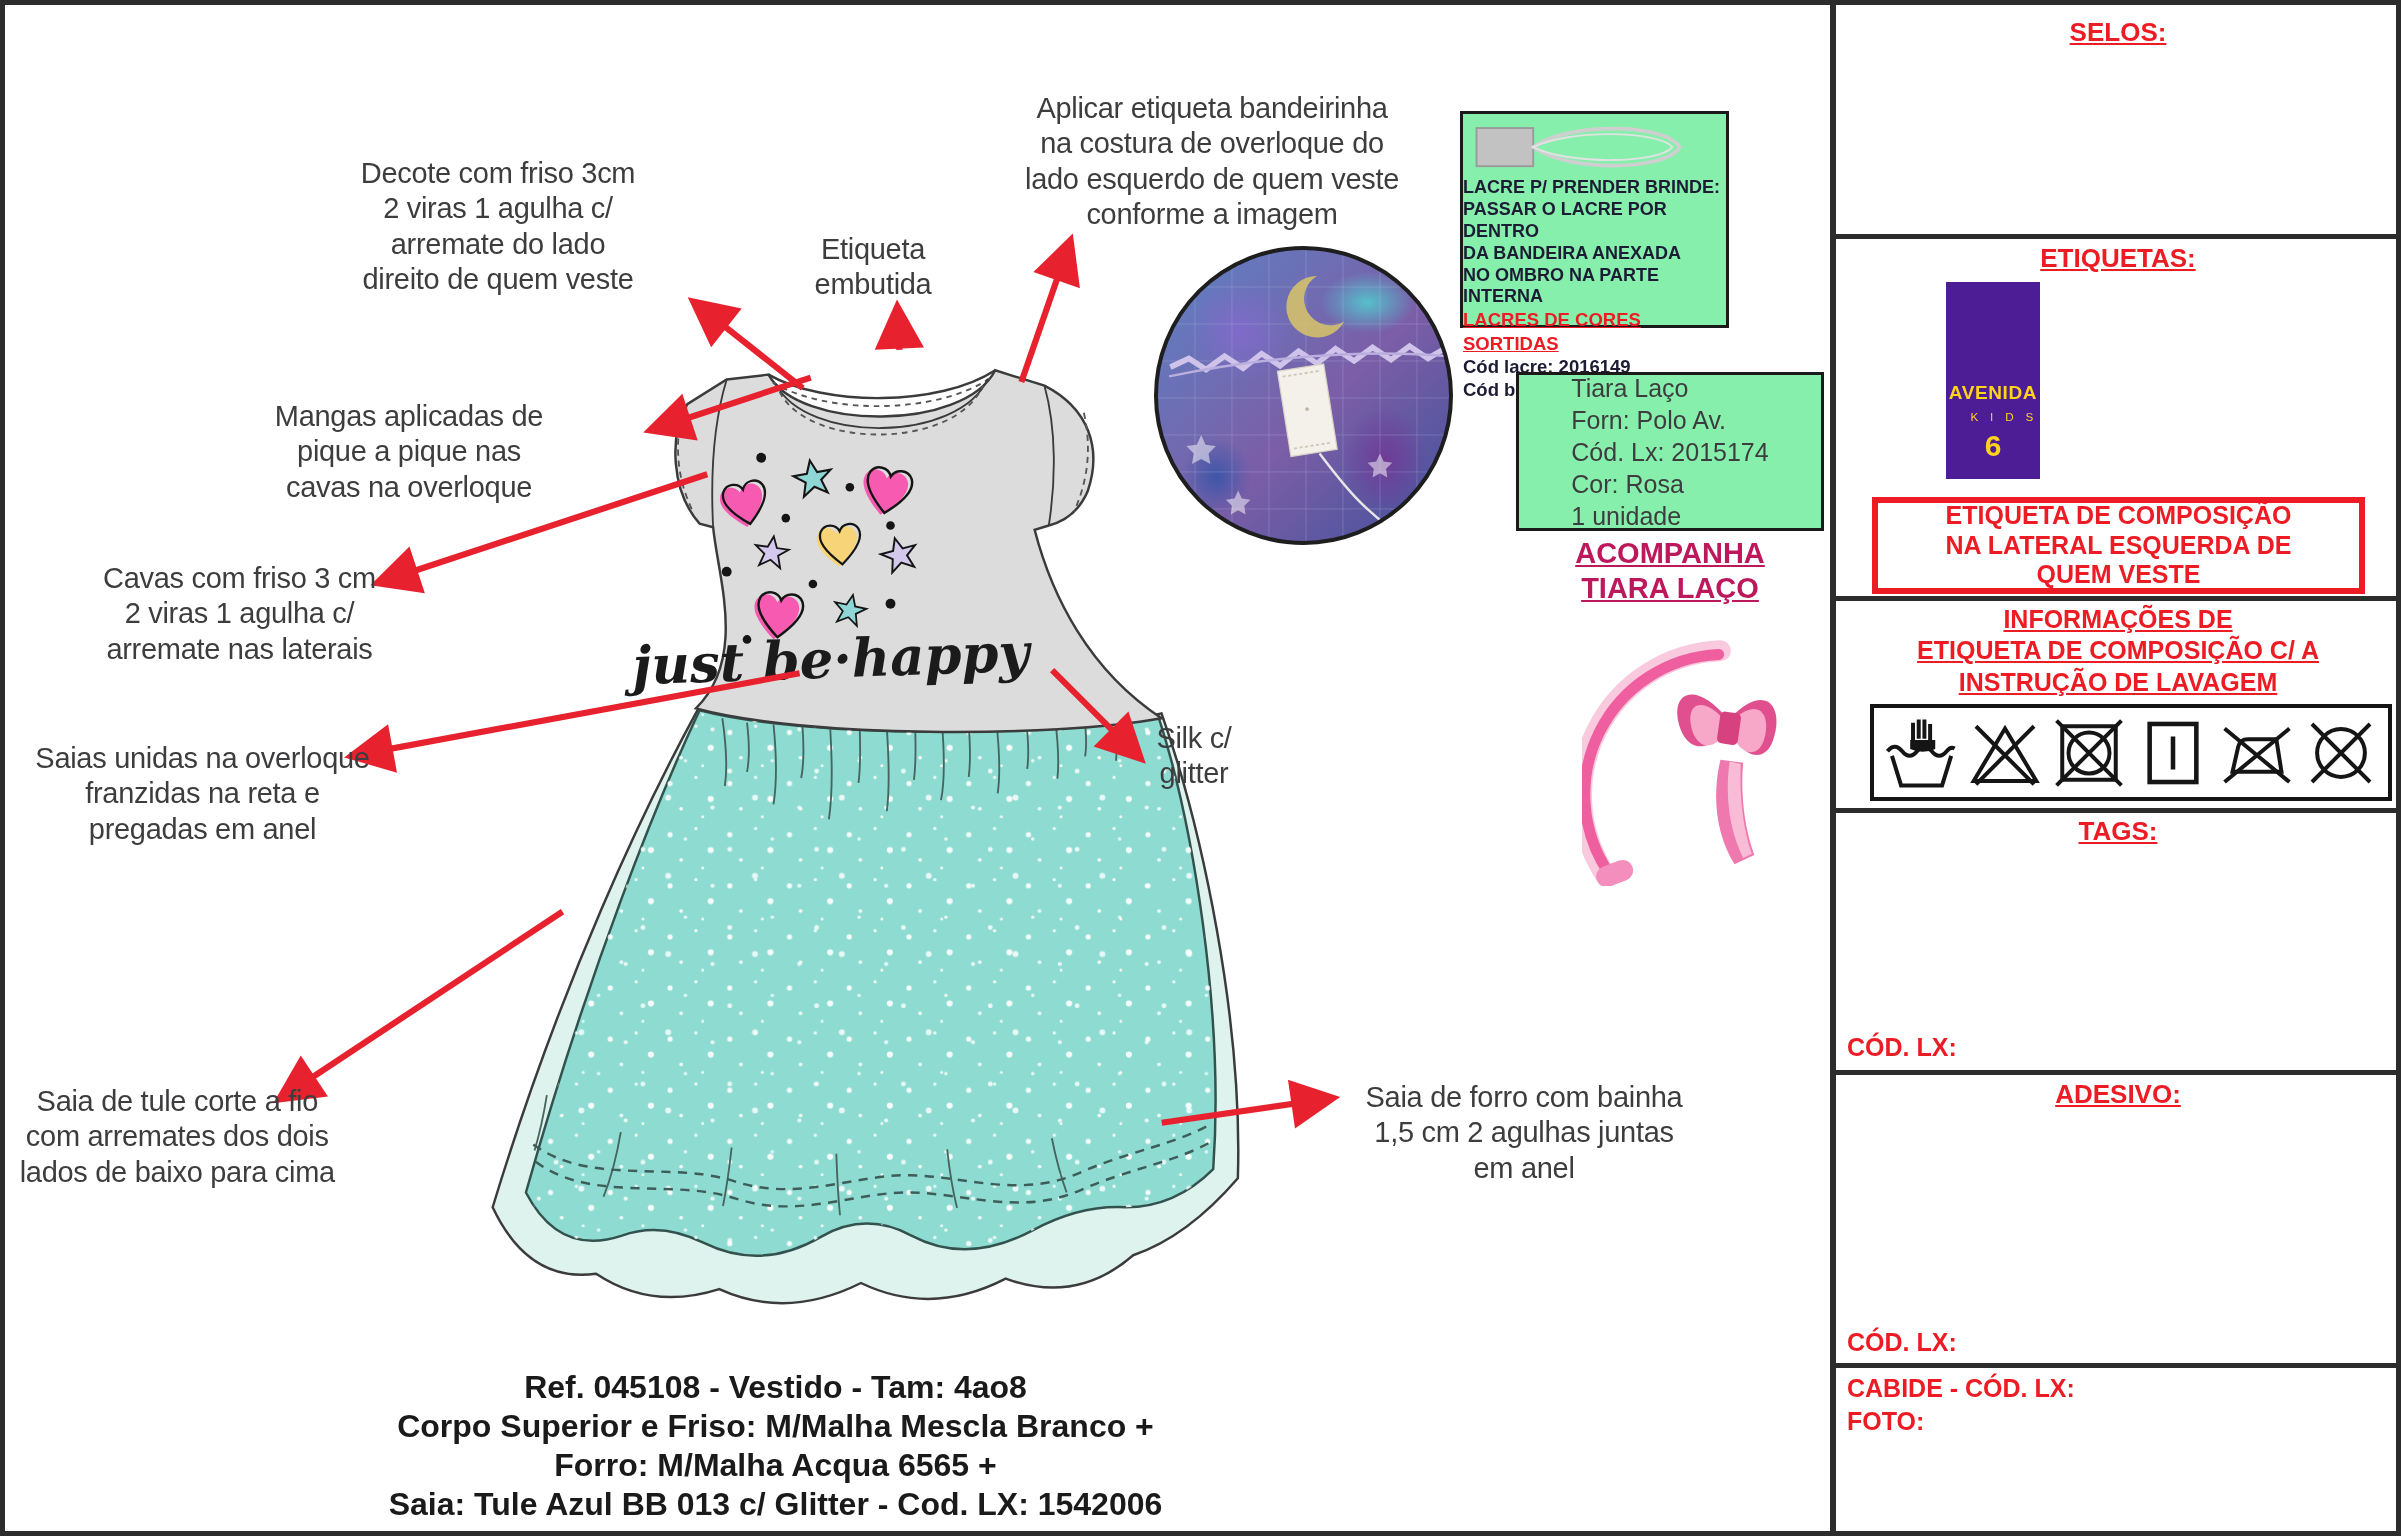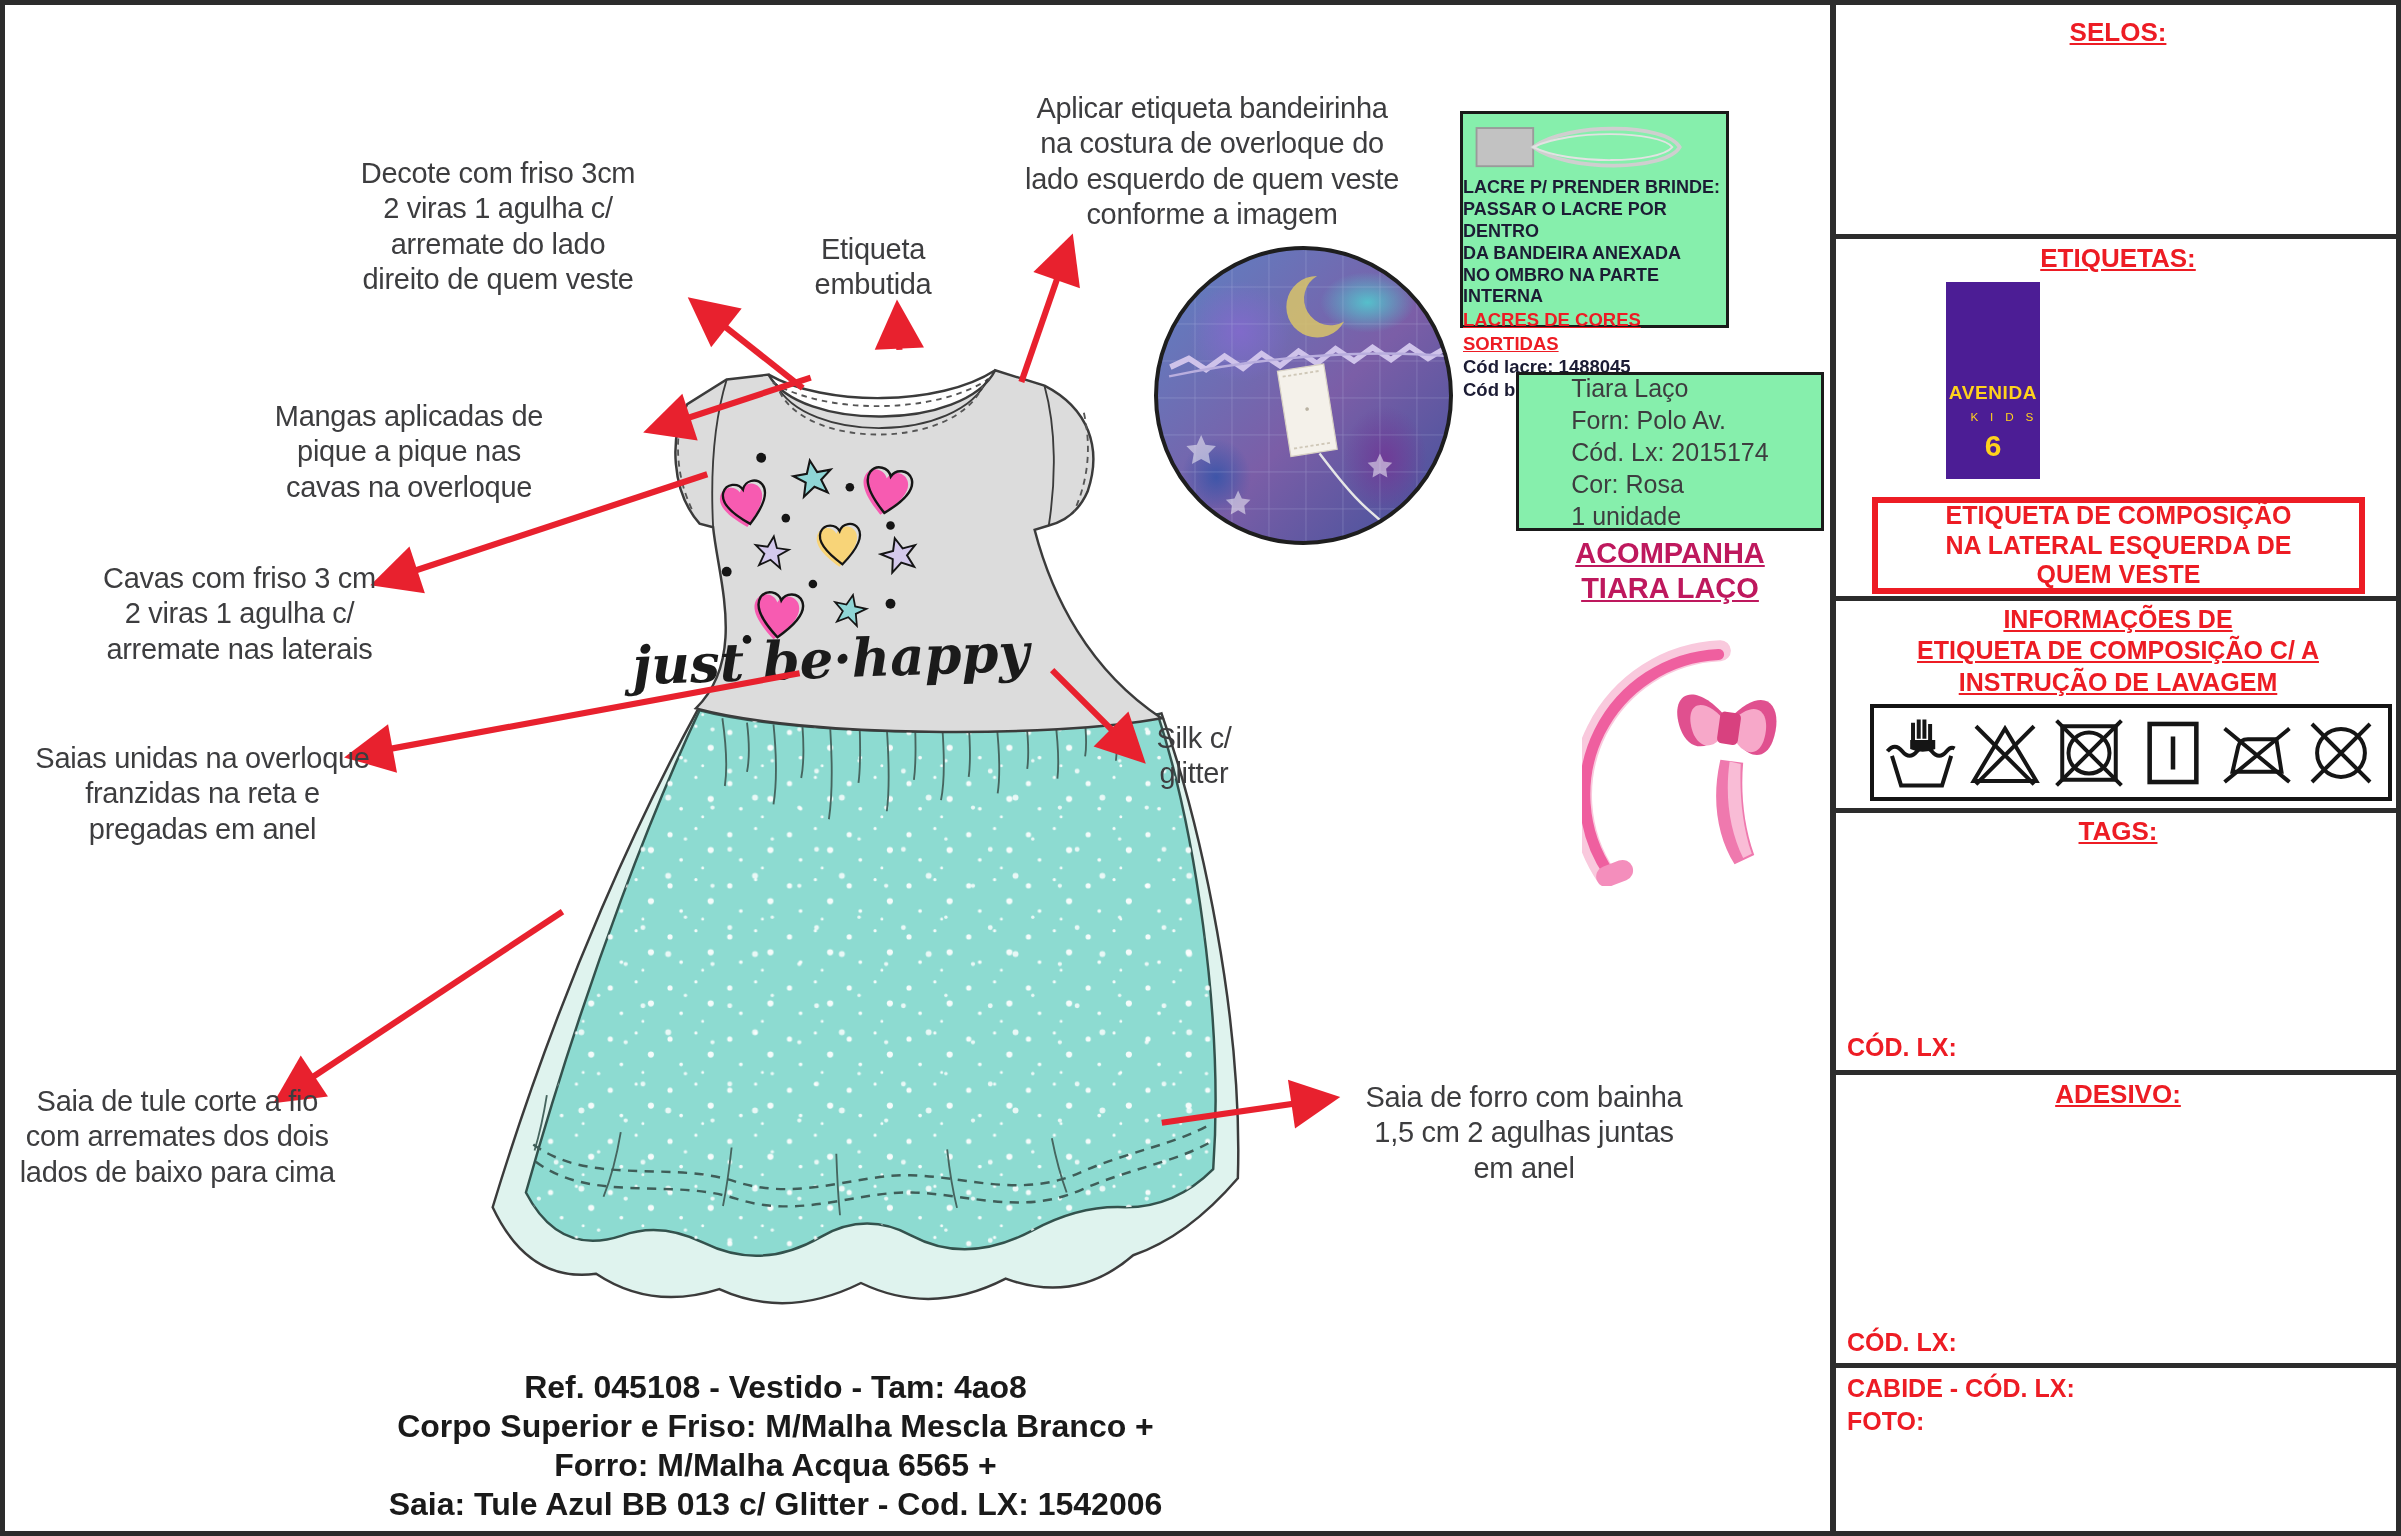--- a/index.html
+++ b/index.html
@@ -262,21 +262,21 @@
     <svg width="234" height="57" viewBox="0 0 380 92">
       <rect x="22" y="16" width="92" height="62" fill="#c2c2c2" stroke="#9a9a9a" stroke-width="3"></rect>
       <path d="M114,47 C170,6 330,8 352,47 C330,86 170,88 114,47 Z" fill="none" stroke="#cfcfcf" stroke-width="6"></path>
       <path d="M114,47 C172,18 318,20 340,47 C318,74 172,76 114,47 Z" fill="none" stroke="#e2e2e2" stroke-width="3"></path>
     </svg>
     <div class="b">LACRE P/ PRENDER BRINDE:
 PASSAR O LACRE POR DENTRO
 DA BANDEIRA ANEXADA
 NO OMBRO NA PARTE INTERNA</div>
     <div class="hl">LACRES DE CORES SORTIDAS</div>
-    <div class="cod">Cód lacre: 1488045</div>
+    <div class="cod">Cód lacre: 2016149</div>
     <div class="cod">Cód bandeirinha: 20141158</div>
   </div>
 
   <div class="ybox" id="tiara-box">
     <div>Tiara Laço
 Forn: Polo Av.
 Cód. Lx: 2015174
 Cor: Rosa
 1 unidade</div>
   </div>

